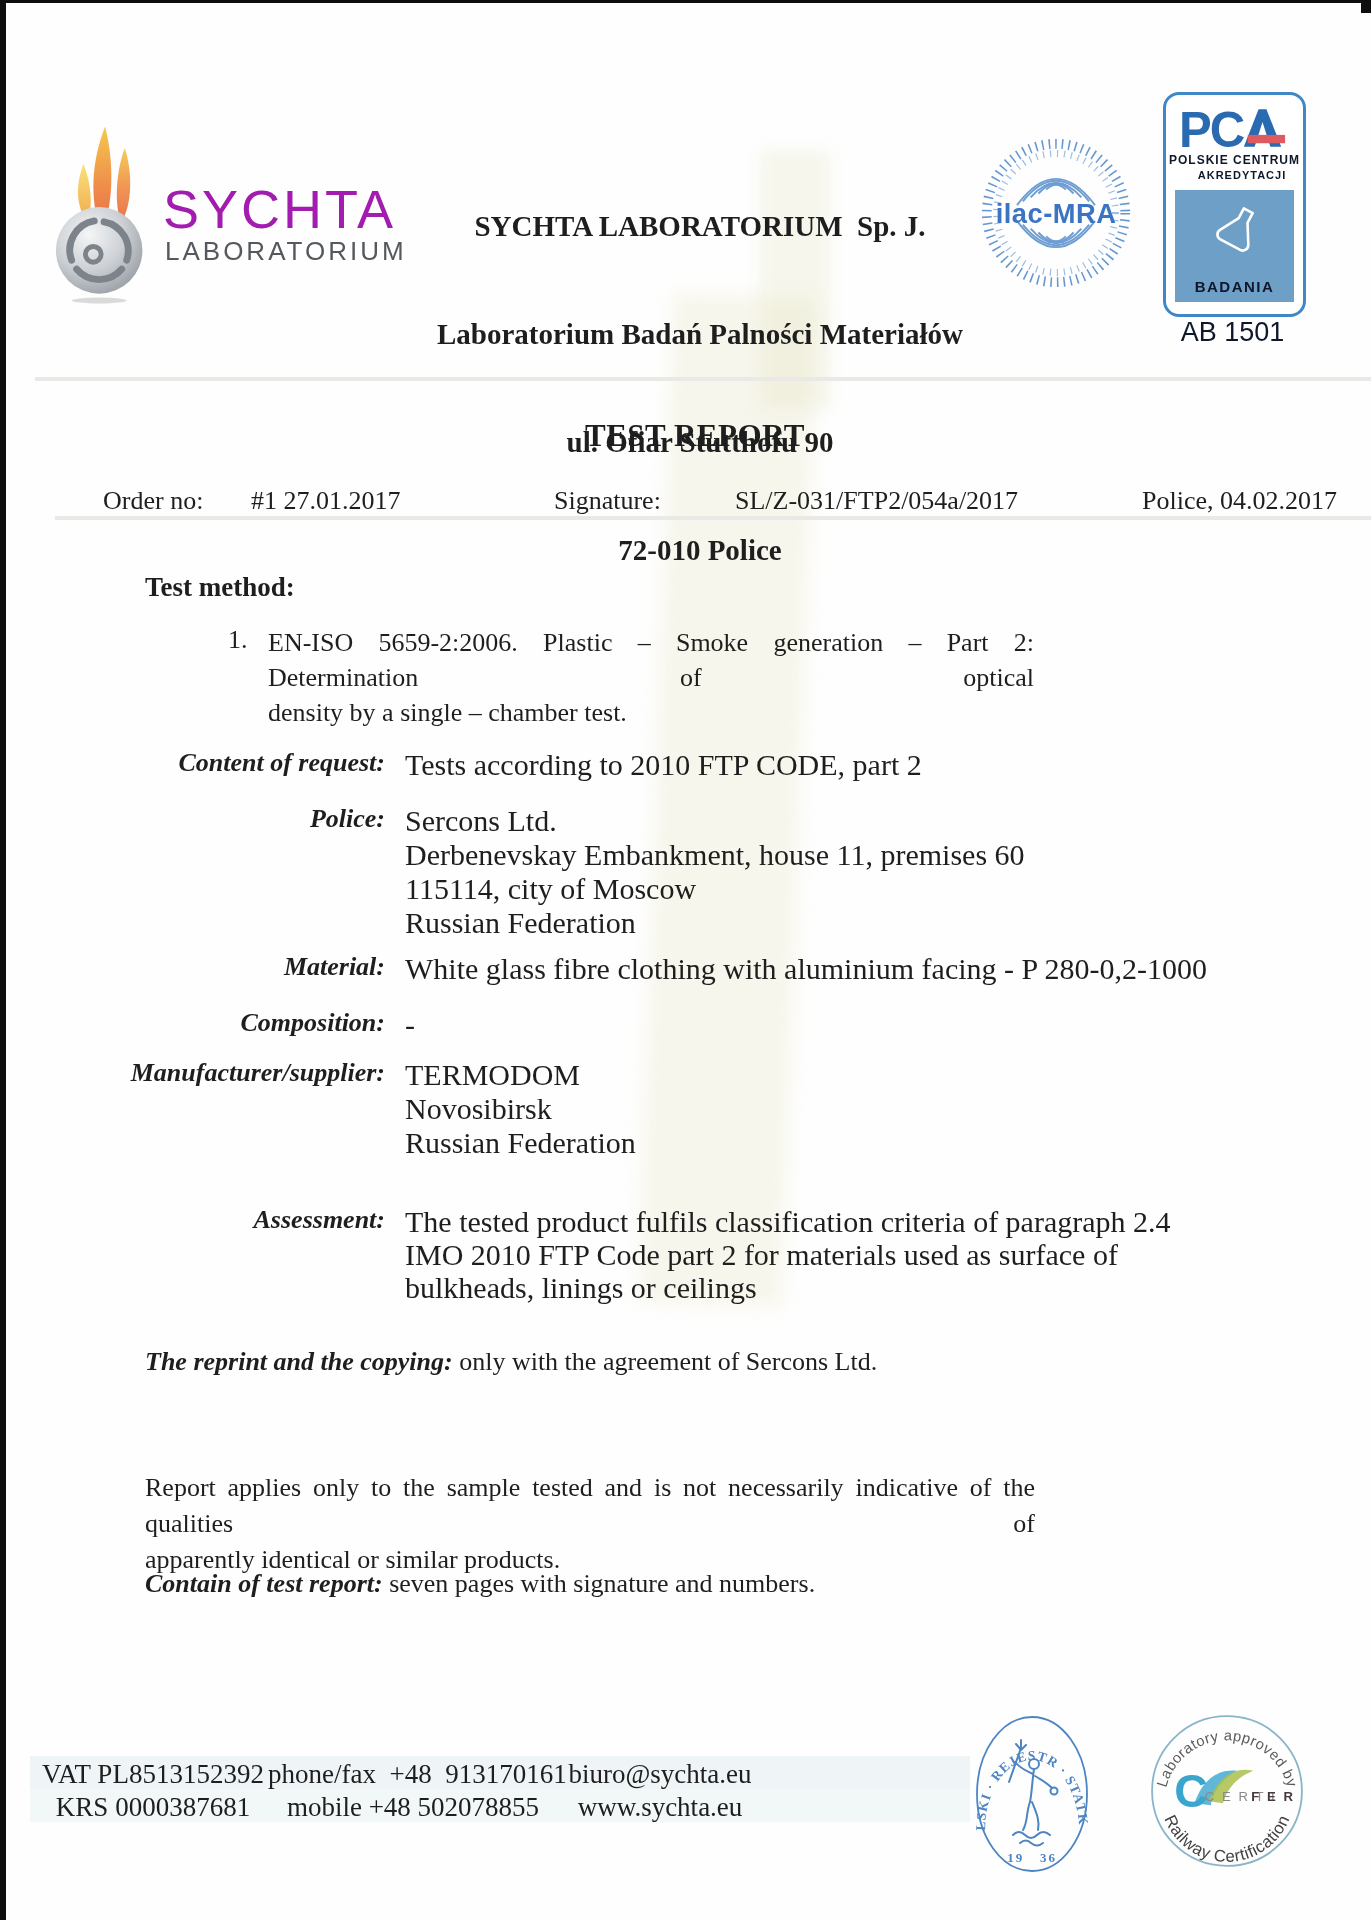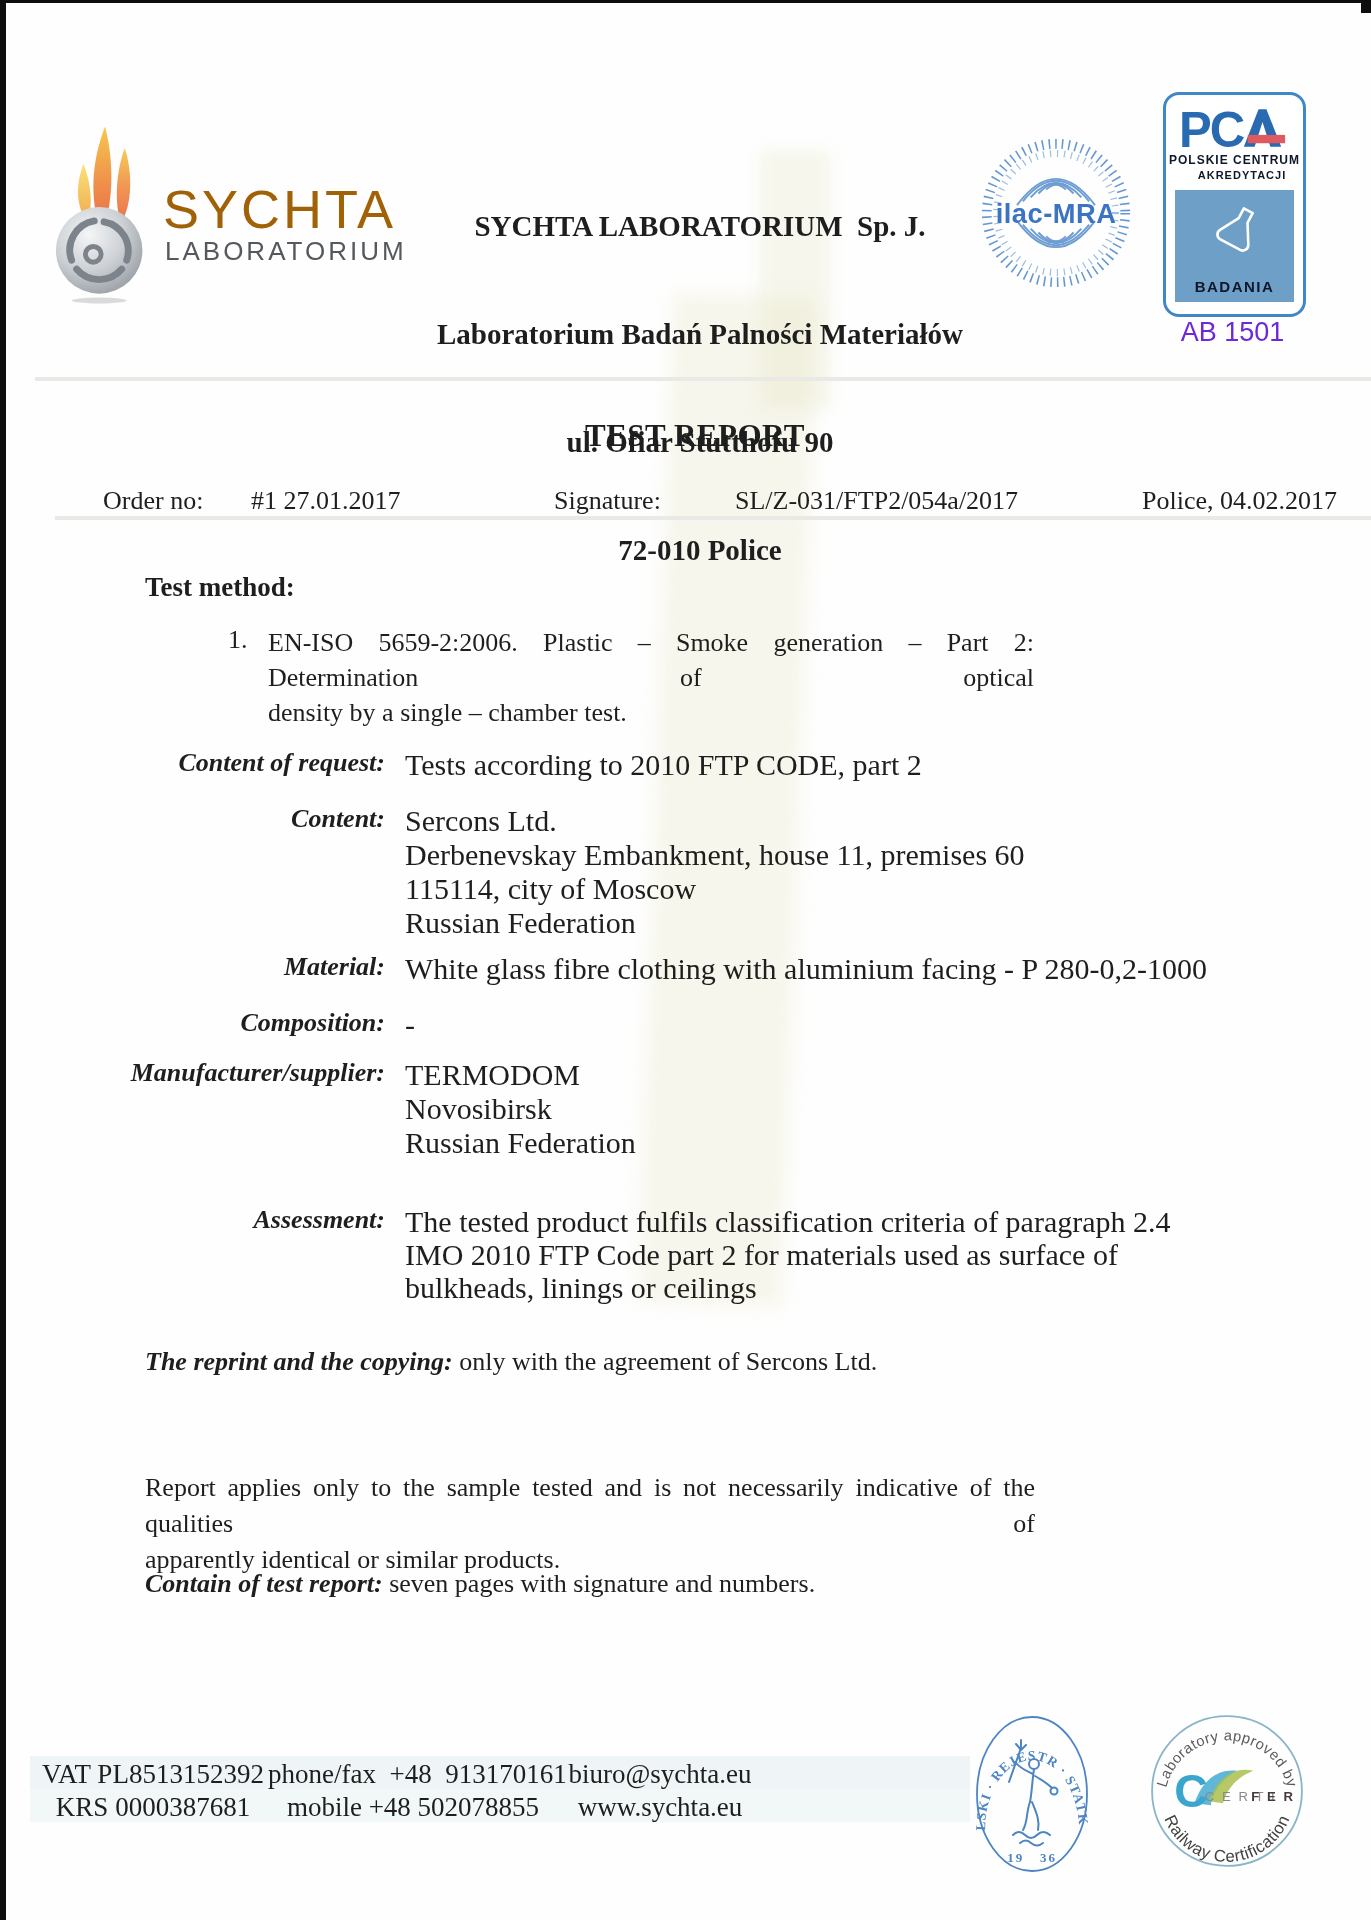--- a/index.html
+++ b/index.html
@@ -15,36 +15,36 @@
   
   .streak1{left:655px;top:295px;width:145px;height:1010px;background:rgba(233,227,196,0.30);filter:blur(9px);transform:rotate(2deg);}
   .streak2{left:760px;top:150px;width:70px;height:260px;background:rgba(225,228,190,0.28);filter:blur(8px);}
   .footer-band1{left:30px;top:1756px;width:940px;height:33px;background:rgba(221,236,239,0.45);}
   .footer-band2{left:30px;top:1789px;width:940px;height:33px;background:rgba(221,236,239,0.35);}
   .divider{background:#e9e9e6;height:4px;}
   .div1{left:35px;top:377px;width:1336px;}
   .div2{left:55px;top:516px;width:1316px;}
   
   .logo-graphic{left:50px;top:120px;width:118px;height:186px;}
-  .logo-name{left:163px;top:178px;font-family:"Liberation Sans",sans-serif;font-weight:300;font-size:54px;letter-spacing:3px;color:#a16207;}
+  .logo-name{left:163px;top:178px;font-family:"Liberation Sans",sans-serif;font-weight:300;font-size:54px;letter-spacing:3px;color:#a21caf;}
   .logo-sub{left:165px;top:236px;font-family:"Liberation Sans",sans-serif;font-weight:300;font-size:26px;letter-spacing:3px;color:#55585c;}
   
   .company{left:340px;top:136px;width:720px;text-align:center;font-weight:bold;font-size:29px;line-height:36px;white-space:pre;}
   
   .ilac-stamp{left:978px;top:130px;width:156px;height:166px;}
   .pca-badge{
     left:1163px;top:92px;width:137px;height:219px;background:#fff;
     border:3px solid #3f87c7;border-radius:16px;text-align:center;
     font-family:"Liberation Sans",sans-serif;
   }
   .pca-logo{margin:10px auto 0 auto;display:block;}
   .pca-org{color:#0f172a;font-weight:bold;font-size:12px;letter-spacing:1px;line-height:15px;}
   .pca-square{position:relative;margin:7px auto 0 auto;width:119px;height:112px;background:#6d9fc7;}
   .pca-scope{position:absolute;left:0;bottom:7px;width:100%;color:#0f172a;font-weight:bold;font-size:15px;letter-spacing:1.5px;}
-  .ab-number{left:1155px;top:317px;width:155px;text-align:center;font-family:"Liberation Sans",sans-serif;font-size:27px;color:#6d28d9;}
+  .ab-number{left:1155px;top:317px;width:155px;text-align:center;font-family:"Liberation Sans",sans-serif;font-size:27px;color:#0f172a;}
   
   .title{left:19px;top:418px;width:1352px;text-align:center;font-weight:bold;font-size:31px;letter-spacing:0.5px;}
   .orderline{font-size:26px;white-space:nowrap;}
   .o-label{left:103px;top:486px;}
   .o-value{left:251px;top:486px;}
   .s-label{left:554px;top:486px;}
   .s-value{left:735px;top:486px;}
   .p-date{right:34px;top:486px;}
   
   .tm-heading{left:145px;top:572px;font-weight:bold;font-size:27px;}
@@ -176,21 +176,21 @@
   </div>
 
   <div class="abs field-row" style="top:748px;">
     <div class="field-label">Content of request:</div>
     <div class="field-values">
       <div>Tests according to 2010 FTP CODE, part 2</div>
     </div>
   </div>
 
   <div class="abs field-row" style="top:804px;">
-    <div class="field-label">Content:</div>
+    <div class="field-label">Police:</div>
     <div class="field-values">
       <div>Sercons Ltd.</div>
       <div>Derbenevskay Embankment, house 11, premises 60</div>
       <div>115114, city of Moscow</div>
       <div>Russian Federation</div>
     </div>
   </div>
 
   <div class="abs field-row" style="top:952px;">
     <div class="field-label">Material:</div>

